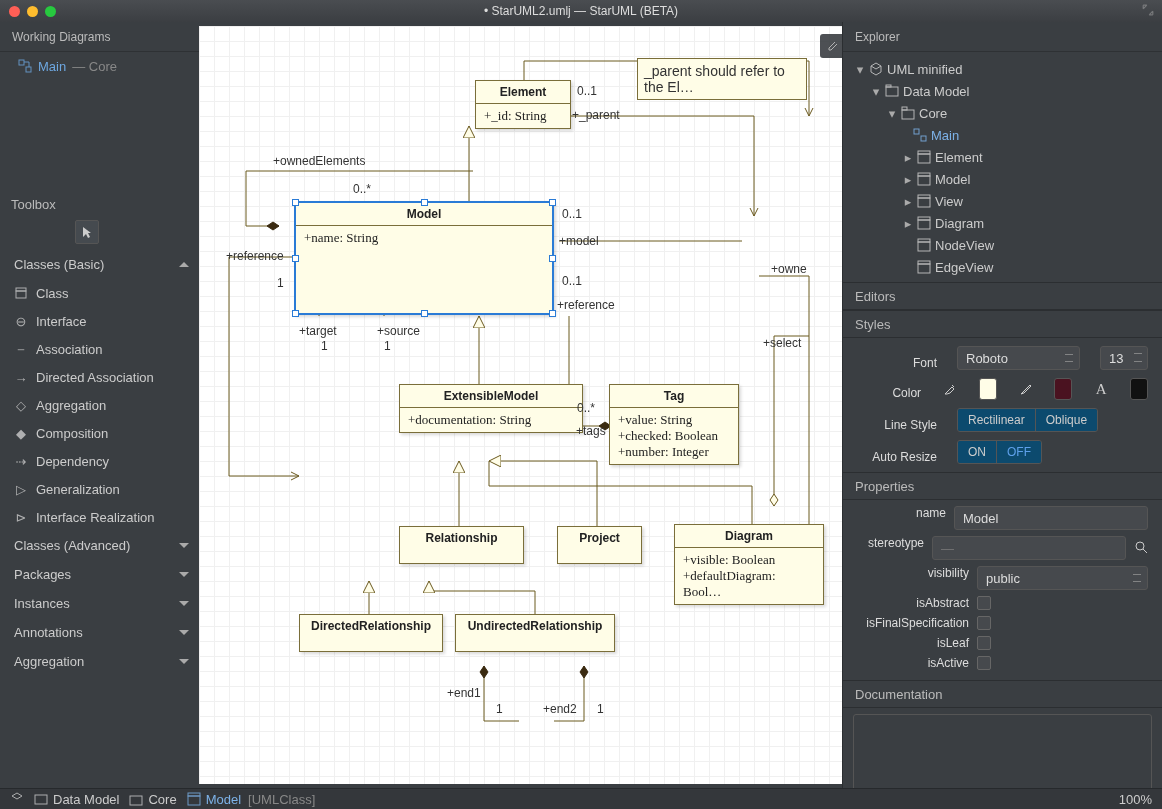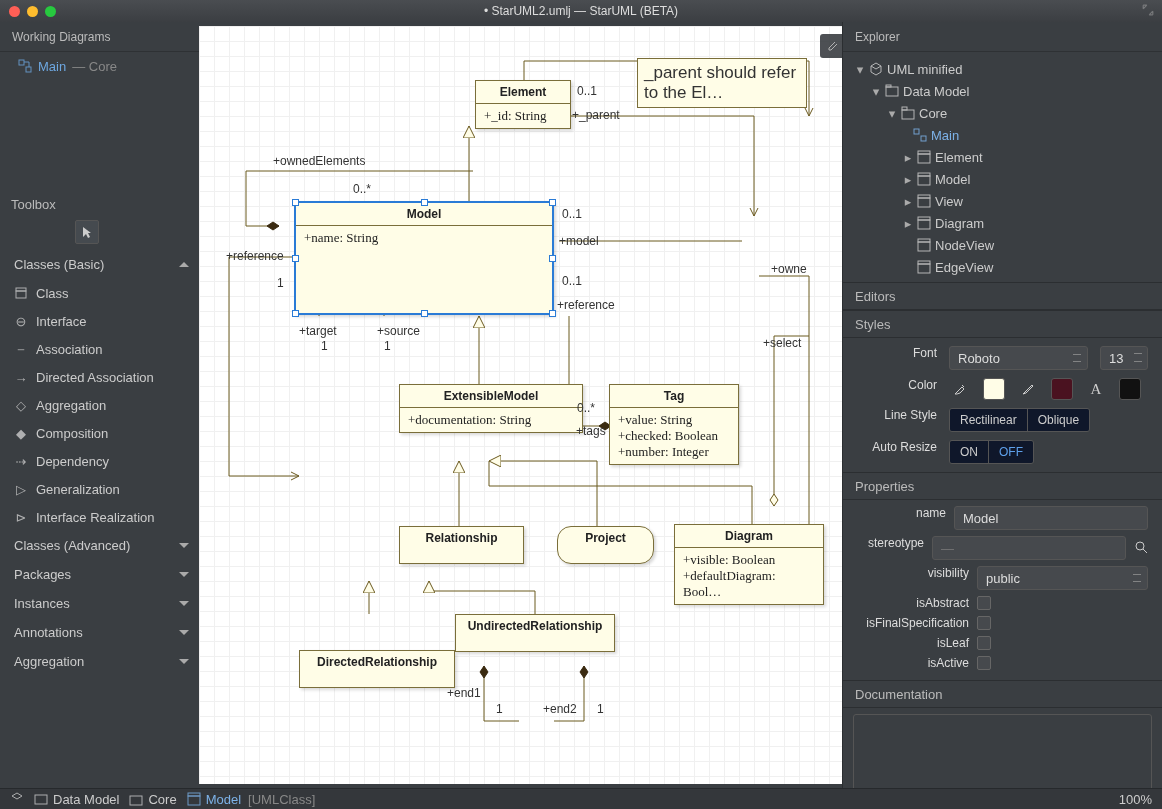--- a/index.html
+++ b/index.html
@@ -31,44 +31,44 @@
   background-image:linear-gradient(#f0f0f0 1px,transparent 1px),linear-gradient(90deg,#f0f0f0 1px,transparent 1px);
   background-size:15px 15px;}
 .paper-clip{ position:absolute; top:8px; right:-2px; width:24px; height:24px; background:#3a3e42; border-radius:3px 0 0 3px; display:flex; align-items:center; justify-content:center; opacity:.9; z-index:5;}
 .uml-box{ position:absolute; background:#fffde7; border:1px solid #7a6e3a; box-shadow:2px 2px 3px rgba(0,0,0,.15);}
 .uml-title{ text-align:center; font-weight:bold; padding:4px 6px; border-bottom:1px solid #7a6e3a; font-size:12px; color:#222;}
 .uml-body{ padding:4px 8px; font-size:12px; color:#222;}
 .uml-body div{ line-height:16px;font-family:Liberation Serif, serif;}
 .selected-box{ border:2px solid #2a7bd6 !important;}
 .handle{ position:absolute; width:7px; height:7px; border:1px solid #2a7bd6; background:#fff;}
 .lbl{ position:absolute; font-size:12px; color:#333; white-space:nowrap;}
-.note{ position:absolute; background:#fffde7; border:1px solid #7a6e3a; padding:4px 6px; font-size:17px; color:#333;}
+.note{ position:absolute; background:#fffde7; border:1px solid #7a6e3a; padding:4px 6px; font-size:14px; color:#333;}
 svg.diagram-svg{ position:absolute; inset:0; width:100%; height:100%; pointer-events:none;}
 .right{ width:320px; background:#3a3e42; display:flex; flex-direction:column; border-left:1px solid #2b2e31;}
 .tree{ padding:6px 0 6px 6px; color:#ccc; overflow-y:auto; flex:0 0 230px;}
 .tree-row{ display:flex; align-items:center; height:22px; gap:4px; cursor:pointer;}
 .tree-row.sel{ color:#7db2e8;}
 .caret{ width:10px; display:inline-block; text-align:center; color:#aaa;}
 .tree-ico{ width:14px; height:14px; display:inline-flex; opacity:.85;}
 .sechdr{ height:28px; line-height:28px; padding-left:12px; background:#3a3e42; border-top:1px solid #2b2e31; border-bottom:1px solid #2b2e31; color:#bbb;}
 .styles-body{ padding:8px 14px; display:flex; flex-direction:column; gap:8px;}
-.row{ display:flex; align-items:flex-start; gap:12px;}
+.row{ display:flex; align-items:flex-end; gap:20px;}
 .row .lbl2{ width:80px; text-align:right; color:#ddd; font-size:12px;}
 .selectish{ flex:1; height:24px; background:#46494d; border:1px solid #555; border-radius:3px; display:flex; align-items:center; padding:0 20px 0 8px; color:#ddd; position:relative;}
 .selectish:after{ content:""; position:absolute; right:6px; top:5px; width:8px; height:12px; background:
   linear-gradient(#aaa,#aaa) 0 2px/8px 1px no-repeat,
   linear-gradient(#aaa,#aaa) 0 9px/8px 1px no-repeat; opacity:.6;}
 .numbox{ width:48px; height:24px; background:#46494d; border:1px solid #555; border-radius:3px; display:flex; align-items:center; padding:0 18px 0 8px; color:#ddd; position:relative;}
 .numbox:after{ content:""; position:absolute; right:5px; top:4px; width:8px; height:14px; background:
   linear-gradient(#aaa,#aaa) 0 2px/8px 1px no-repeat,
   linear-gradient(#aaa,#aaa) 0 10px/8px 1px no-repeat; opacity:.6;}
 .swatch{ width:22px; height:22px; border:1px solid #555; border-radius:3px;}
 .iconbtn{ width:22px; height:22px; display:flex; align-items:center; justify-content:center; color:#ccc;}
 .seg{ display:flex; border:1px solid #555; border-radius:3px; overflow:hidden;}
-.seg button{ background:#0f172a; border:none; color:#ccc; padding:4px 10px; font-size:12px; cursor:pointer;}
+.seg button{ background:#0c4a6e; border:none; color:#ccc; padding:4px 10px; font-size:12px; cursor:pointer;}
 .seg button+button{ border-left:1px solid #555;}
 .seg button.active{ color:#5ea0ea;}
 .props-body{ padding:6px 14px 10px; display:flex; flex-direction:column; gap:6px;}
 .prow{ display:flex; align-items:flex-start; gap:8px;}
 .prow .plbl{ width:112px; text-align:right; color:#ddd; font-size:12px;}
 .txtin{ flex:1; height:24px; background:#46494d; border:1px solid #555; border-radius:3px; color:#ddd; padding:0 8px;}
 .txtin.placeholder{ color:#888;}
 .chk{ width:14px; height:14px; background:#46494d; border:1px solid #666; border-radius:2px;}
 .doc-area{ margin:6px 10px; flex:1; background:#3a3e42; border:1px solid #555; border-radius:3px; min-height:80px;}
 .statusbar{ position:absolute; left:0; right:0; bottom:0; height:21px; background:#34373b; border-top:1px solid #26292c; display:flex; align-items:center; padding:0 10px; gap:10px; color:#ccc; font-size:12px;}
@@ -281,32 +281,32 @@
             <div>+value: String</div>
             <div>+checked: Boolean</div>
             <div>+number: Integer</div>
           </div>
       </div>
 
       <div class="uml-box" style="left:200px; top:500px; width:125px;">
         <div class="uml-title" style="border-bottom:none">Relationship</div>
           <div class="uml-body" style="height:14px"></div>
       </div>
-      <div class="uml-box" style="left:358px; top:500px; width:97px;border-radius:14px;">
+      <div class="uml-box" style="left:358px; top:500px; width:85px;">
         <div class="uml-title" style="border-bottom:none">Project</div>
           <div class="uml-body" style="height:14px"></div>
       </div>
       <div class="uml-box" style="left:475px; top:498px; width:150px;">
         <div class="uml-title">Diagram</div>
         <div class="uml-body">
             <div>+visible: Boolean</div>
             <div>+defaultDiagram: Bool…</div>
           </div>
       </div>
-      <div class="uml-box" style="left:100px; top:624px; width:156px;">
+      <div class="uml-box" style="left:100px; top:588px; width:144px;">
         <div class="uml-title" style="border-bottom:none">DirectedRelationship</div>
           <div class="uml-body" style="height:14px"></div>
       </div>
       <div class="uml-box" style="left:256px; top:588px; width:160px;">
         <div class="uml-title" style="border-bottom:none">UndirectedRelationship</div>
           <div class="uml-body" style="height:14px"></div>
       </div>
 
       <div class="lbl" style="left:74px; top:128px">+ownedElements</div>
       <div class="lbl" style="left:378px; top:58px">0..1</div>

